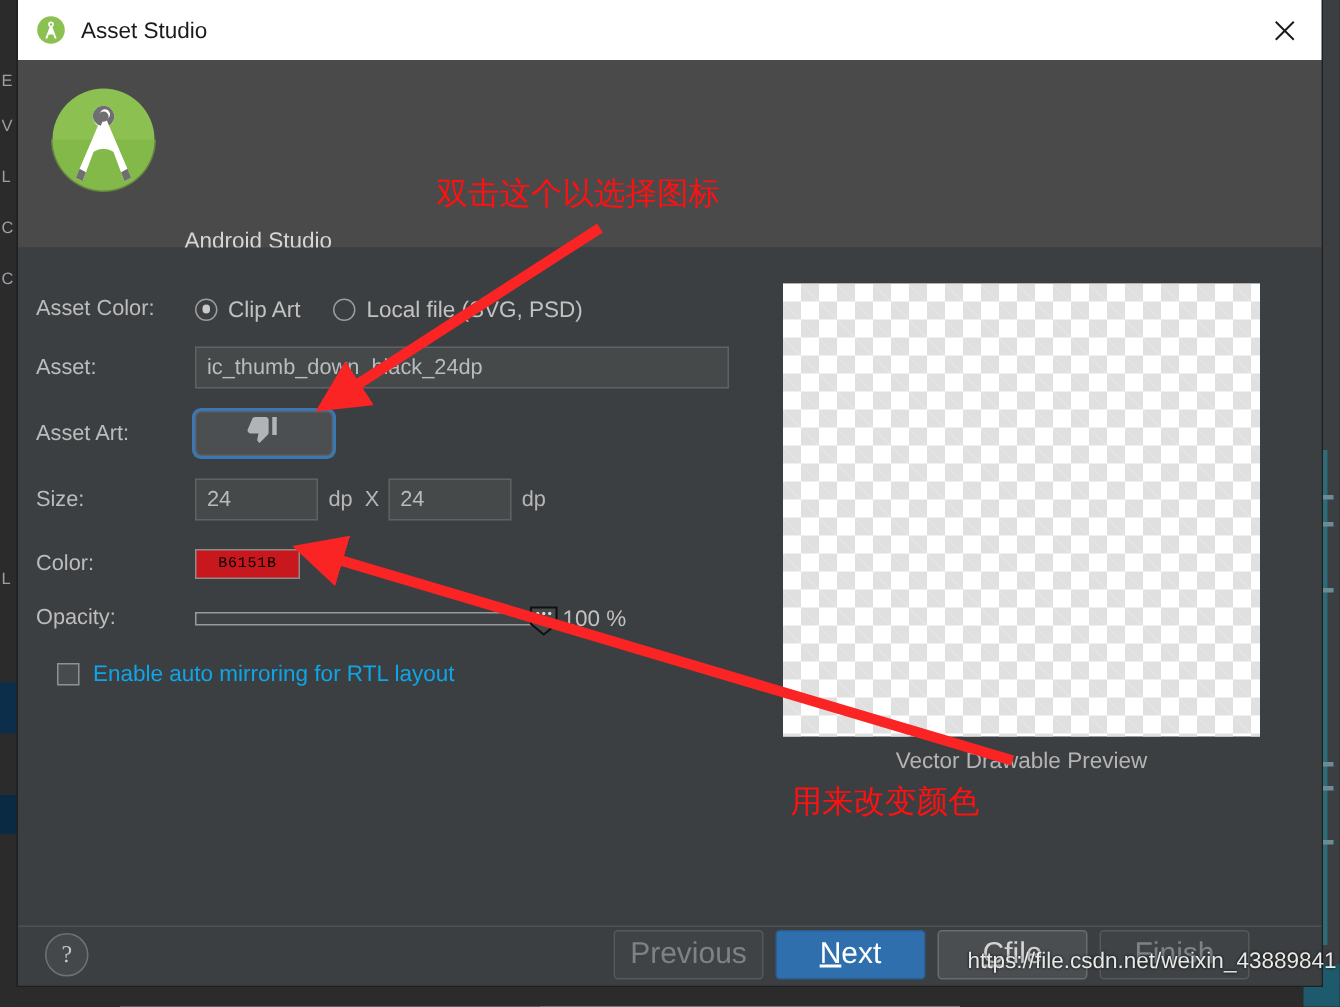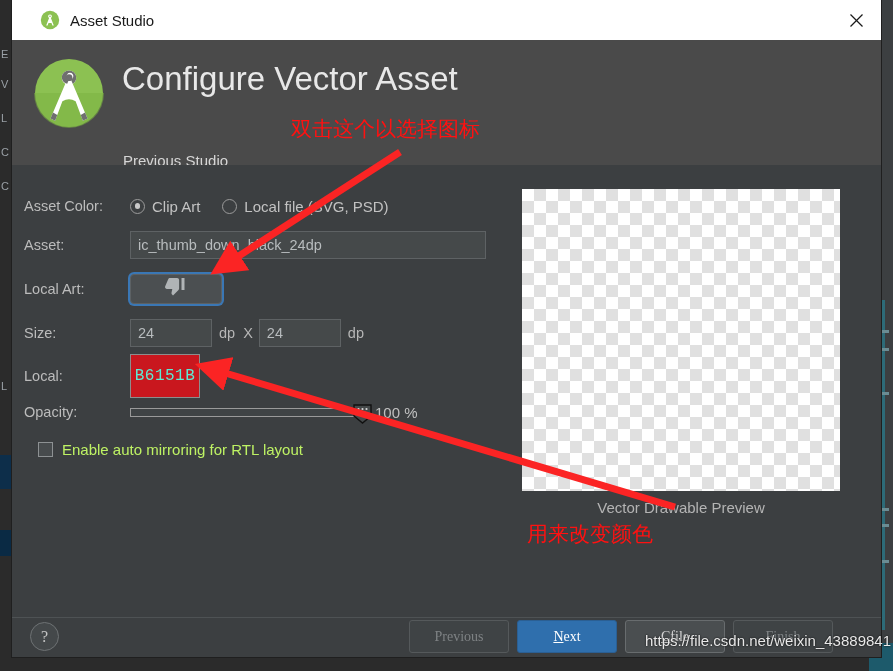--- a/index.html
+++ b/index.html
@@ -32,21 +32,20 @@
     width: 869px; height: 657px;
     background: #3c3f41;
     box-shadow: 0 0 0 1px #1f1f1f;
   }
 
   
   #titlebar {
     height: 40px; background: #ffffff;
     display: flex; align-items: center;
     position: relative;
-    padding-left: 16px;
   }
   #titlebar .tb-icon { width: 20px; height: 20px; margin-left: 12px; position: relative; flex: none; }
   #titlebar .tb-title {
     margin-left: 10px; font-size: 15px; color: #1a1a1a;
     font-family: "Liberation Sans", sans-serif;
   }
   #titlebar .tb-close {
     position: absolute; right: 0; top: 0;
     width: 50px; height: 40px;
     display: flex; align-items: center; justify-content: center;
@@ -108,45 +107,45 @@
     border-radius: 4px;
     box-shadow: 0 0 0 2px #3a77b5;
     display: flex; align-items: center; justify-content: center;
     cursor: pointer;
   }
 
   .unit { color: #b6b6b6; font-size: 14.5px; margin: 0 7px; }
   .xsep { color: #b6b6b6; font-size: 14.5px; margin: 0 6px 0 1px; }
 
   .color-swatch {
-    width: 70px; height: 44px;
+    width: 70px; height: 20px;
     border: 1px solid #8d8d8d;
     display: flex; align-items: center; justify-content: center;
     font-family: "Liberation Mono", monospace;
-    font-size: 16px; color: #5eead4; letter-spacing: .5px;
+    font-size: 10px; color: #000000; letter-spacing: .5px;
     cursor: pointer;
   }
 
   .slider-track {
     width: 229px; height: 9px;
     background: #3f4345; border: 1px solid #9a9a9a;
     position: relative; cursor: pointer;
   }
   .slider-thumb {
     position: absolute; left: 222px; top: -5px;
     width: 19px; height: 20px; cursor: pointer;
   }
   .opacity-val { color: #c0c0c0; font-size: 15px; margin-left: 16px; }
 
   .chk-row { display: flex; align-items: center; gap: 9px; margin-top: 14px; margin-left: 14px; cursor: pointer; }
   .chk {
     width: 15px; height: 15px; border: 1.4px solid #8d9193;
     background: #474b4d; flex: none;
   }
-  .chk-lbl { color: #bef264; font-size: 15px; }
+  .chk-lbl { color: #0ea5e9; font-size: 15px; }
 
   
   #preview { position: absolute; left: 510px; top: 24px; width: 318px; }
   .checker {
     width: 318px; height: 302px;
     background-color: #ffffff;
     background-image:
       linear-gradient(45deg, #e0e0e0 25%, transparent 25%, transparent 75%, #e0e0e0 75%),
       linear-gradient(45deg, #e0e0e0 25%, transparent 25%, transparent 75%, #e0e0e0 75%);
     background-size: 24px 24px;
@@ -168,22 +167,22 @@
     width: 29px; height: 29px; border-radius: 50%;
     border: 1px solid #6e7274; background: #44484a;
     color: #c4c4c4; font-size: 16px;
     display: flex; align-items: center; justify-content: center;
     cursor: pointer; font-family: "Liberation Serif", serif;
   }
   .btns { position: absolute; right: 48px; top: 2px; display: flex; gap: 8px; }
   .btn {
     min-width: 100px; height: 33px;
     display: flex; align-items: center; justify-content: center;
-    font-size: 14px; border-radius: 3px;
-    font-family: Liberation Serif, serif;
+    font-size: 20px; border-radius: 3px;
+    font-family: Liberation Sans, sans-serif;
     cursor: pointer;
   }
   .btn.disabled { background: #3f4345; border: 1px solid #55595b; color: #7e8284; cursor: default; }
   .btn.normal   { background: #4a4e50; border: 1px solid #686c6e; color: #d4d4d4; }
   .btn.primary  { background: #2f6fad; border: 1px solid #2b5f93; color: #ffffff; }
   .btn u { text-decoration: underline; }
 
   
   .anno {
     position: absolute; color: #ff1111; font-size: 21px;
@@ -254,22 +253,21 @@
       <svg width="70" height="70" viewBox="0 0 70 70">
         <circle cx="35" cy="35" r="34" fill="#8cc152"></circle>
         <path d="M0 35 a35 35 0 0 0 70 0z" fill="#7cb342" opacity=".55"></path>
         <path d="M35 12.5a7.2 7.2 0 0 0-7.2 7.2c0 2.6 1.4 4.9 3.5 6.1L16.5 60.5l4.6 2.3 7.3-19.6a12.6 12.6 0 0 1 13.2 0l7.3 19.6 4.6-2.3-14.8-34.7a7.2 7.2 0 0 0 3.5-6.1A7.2 7.2 0 0 0 35 12.5z" fill="#ffffff"></path>
         <circle cx="35" cy="19.7" r="3.4" fill="#6f6f6f"></circle>
         <path d="M27.8 19.7a7.2 7.2 0 0 1 14.4 0c0 2.6-1.4 4.9-3.5 6.1l-1.8-4.3a3.4 3.4 0 1 0-1.9 0l-1.8 4.3a7.2 7.2 0 0 1-5.4-6.1z" fill="#6f6f6f"></path>
         <path d="M16.5 60.5l4.6 2.3 2.2-5.9-4.3-2.4z" fill="#6f6f6f"></path>
         <path d="M53.5 60.5l-4.6 2.3-2.2-5.9 4.3-2.4z" fill="#6f6f6f"></path>
       </svg>
     </div>
-    <div class="h-title">Configure Vector Asset</div>
-    <div class="h-sub">Previous Studio</div>
+    <div class="h-sub">Android Studio</div>
   </div>
 
   <div id="body">
 
     <div class="form">
 
       <div class="row" style="height:34px">
         <div class="lbl">Asset Color:</div>
         <div class="radio-wrap">
           <div class="radio checked"></div>
@@ -280,42 +278,42 @@
           <div class="radio-lbl">Local file (SVG, PSD)</div>
         </div>
       </div>
 
       <div class="row" style="height:44px">
         <div class="lbl">Asset:</div>
         <input class="tf tf-name" type="text" value="ic_thumb_down_black_24dp" style="">
       </div>
 
       <div class="row" style="height:44px">
-        <div class="lbl">Local Art:</div>
+        <div class="lbl">Asset Art:</div>
         <div class="clipart-btn">
           <span>
             <svg width="24" height="24" viewBox="0 0 24 24">
               <path d="M15 3H6c-.8 0-1.5.5-1.8 1.2l-3 7A2 2 0 0 0 3 14h5.3l-.8 3.8v.4c0 .5.2 1 .6 1.3l.9.9 5.5-5.5c.4-.4.6-.9.6-1.4V5c0-1.1-.9-2-2-2z" fill="#b0b4b6"></path>
               <rect x="17.5" y="3" width="3" height="12" fill="#b0b4b6"></rect>
             </svg>
           </span>
         </div>
       </div>
 
       <div class="row" style="height:44px">
         <div class="lbl">Size:</div>
         <input class="tf tf-size" type="text" value="24" style="">
         <span class="unit">dp</span>
         <span class="xsep">X</span>
         <input class="tf tf-size" type="text" value="24" style="">
         <span class="unit">dp</span>
       </div>
 
       <div class="row" style="height:42px">
-        <div class="lbl">Local:</div>
+        <div class="lbl">Color:</div>
         <div class="color-swatch" id="color-swatch" style="background: rgb(201, 23, 30);">B6151B</div>
       </div>
 
       <div class="row" style="height:30px">
         <div class="lbl">Opacity:</div>
         <div class="slider-track">
           <div class="slider-thumb">
             <svg width="19" height="20" viewBox="0 0 19 20">
               <path d="M1 1h17v11L9.5 19 1 12z" fill="#45494a" stroke="#111" stroke-width="1.4"></path>
               <circle cx="5.5" cy="5" r="1.1" fill="#d8d8d8"></circle>

